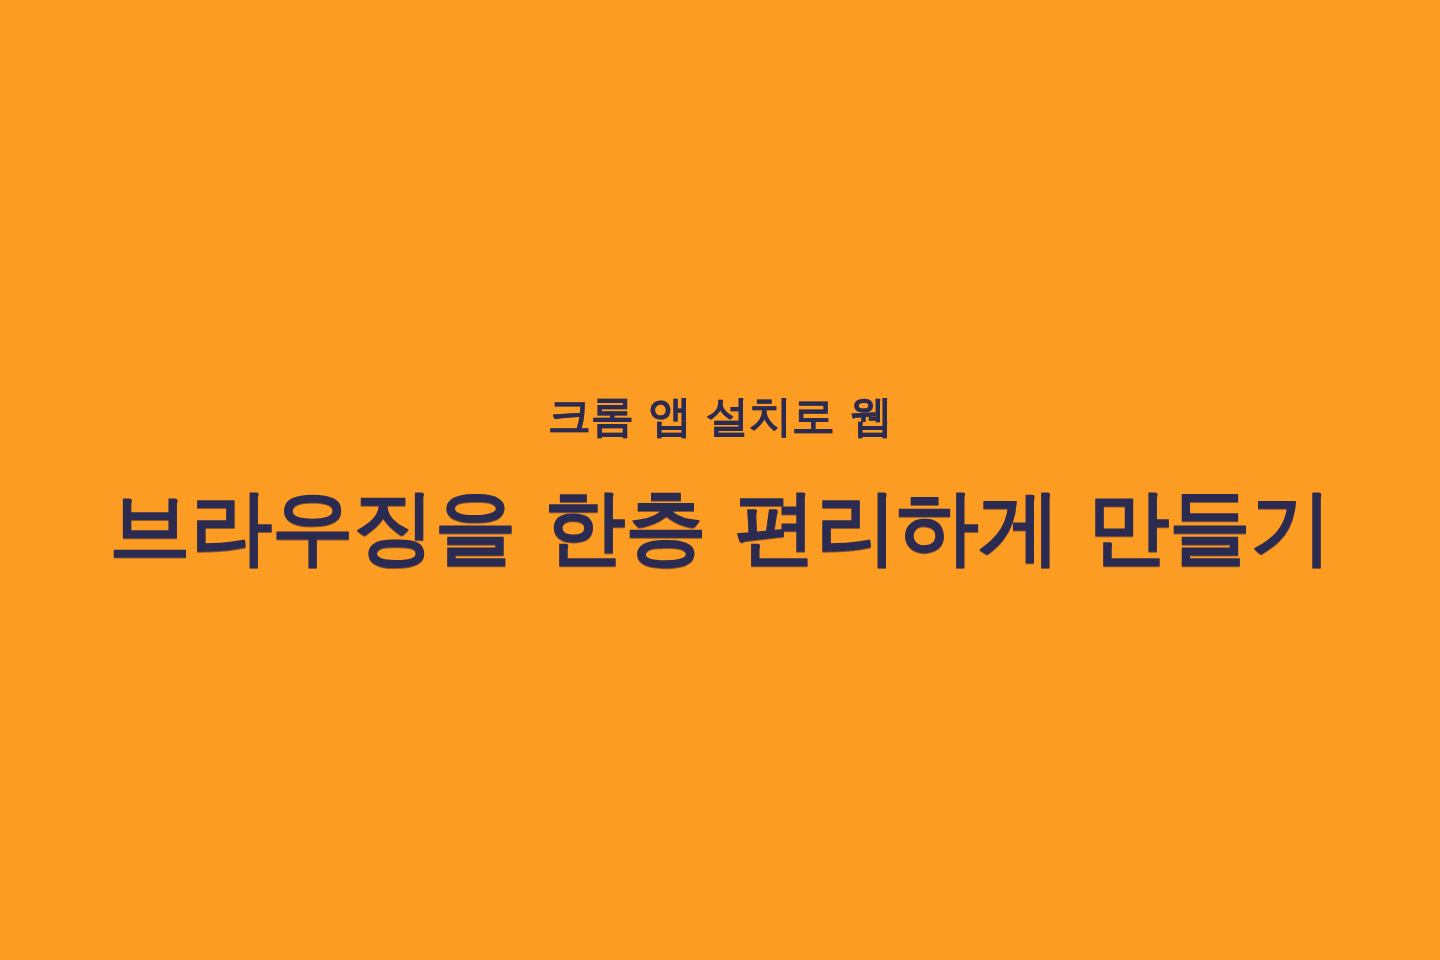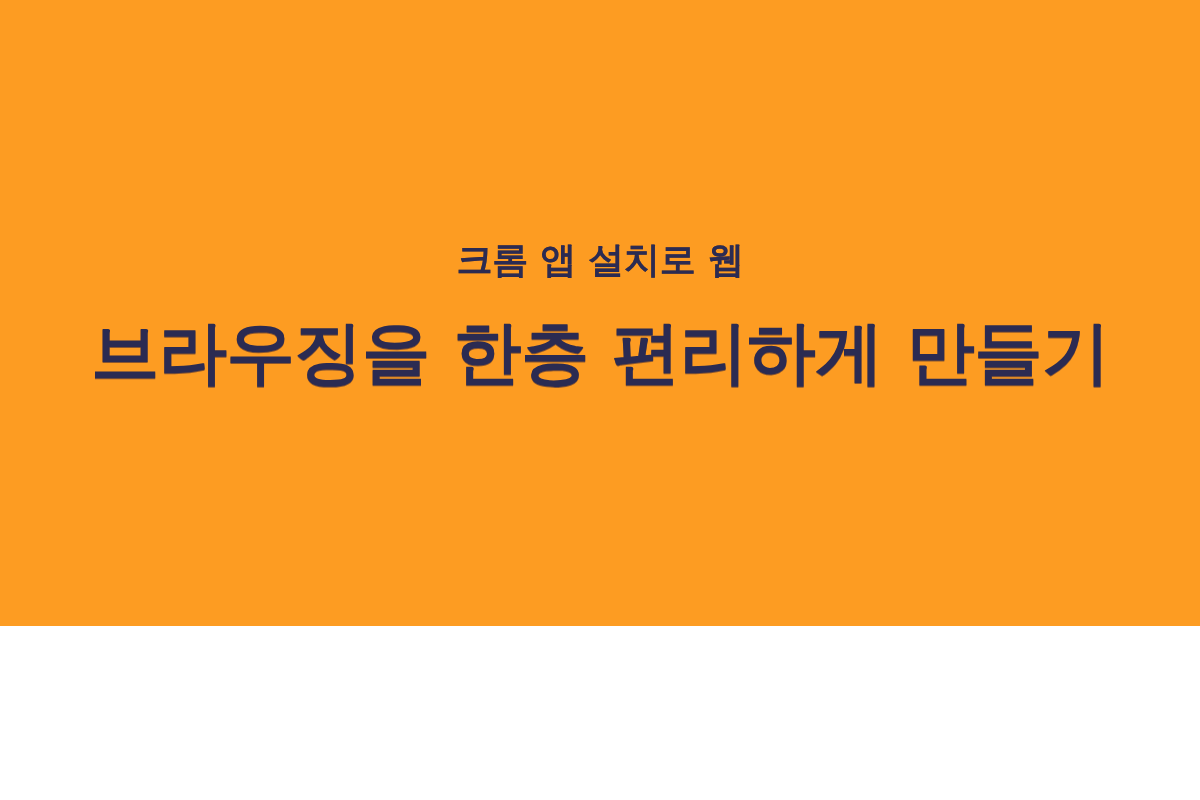--- a/index.html
+++ b/index.html
@@ -12,21 +12,21 @@
     width: 1200px;
     height: 800px;
     overflow: hidden;
     font-family: "DejaVu Sans", "Liberation Sans", sans-serif;
   }
 
   #title-card {
     position: relative;
     box-sizing: border-box;
     width: 1200px;
-    height: 626px;
+    height: 800px;
     display: flex;
     flex-direction: column;
     align-items: center;
     justify-content: center;
     background-color: #fd9c22;
     overflow: hidden;
   }
 
   #headline {
     display: block;

